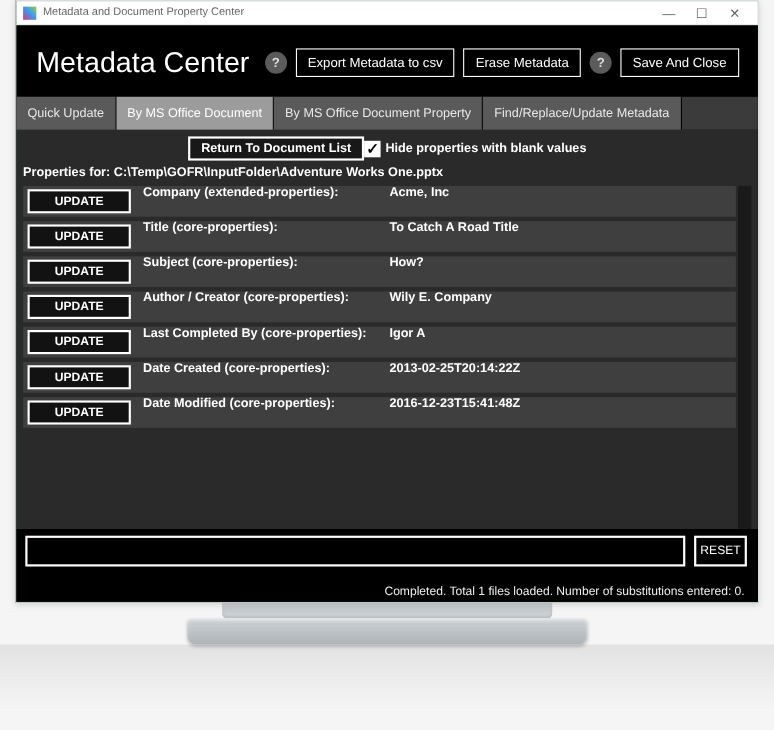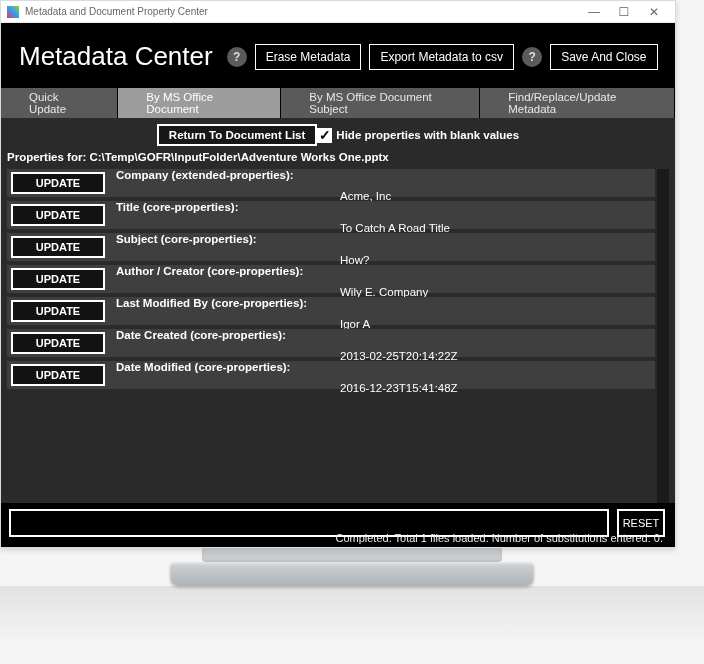--- a/index.html
+++ b/index.html
@@ -6,21 +6,21 @@
   body {
     background: #f5f5f5;
     font-family: "Segoe UI", Arial, sans-serif;
     width: 704px;
     height: 664px;
     overflow: hidden;
     position: relative;
   }
   .monitor {
     position: absolute;
-    left: 0;
+    left: 14px;
     top: 0;
     width: 676px;
     height: 548px;
     background: #14532d;
     border: 1px solid #d9dcde;
     box-shadow: 0 2px 6px rgba(0,0,0,0.15);
   }
   .titlebar {
     height: 22px;
     display: flex;
@@ -74,21 +74,21 @@
     font-size: 12px;
     font-family: inherit;
     cursor: pointer;
   }
   .tabs {
     display: flex;
     background: #3b3b3b;
     height: 30px;
   }
   .tab {
-    padding: 0 28px;
+    padding: 0 10px;
     display: flex; align-items: center;
     color: #e8e8e8;
     font-size: 11.5px;
     background: #5a5a5a;
     border-right: 1px solid #000;
     cursor: pointer;
   }
   .tab.active { background: #9c9c9c; color: #fff; }
   .content {
     flex: 1;
@@ -160,25 +160,24 @@
   .row .lbl {
     width: 216px;
     color: #fff;
     font-size: 11.5px;
     font-weight: bold;
   }
   .row .val {
     flex: 1;
     color: #fff;
     font-size: 11.5px;
-    font-weight: normal;
-    margin-top: 21px;
+    font-weight: bold;
   }
   .footer {
-    height: 44px;
+    height: 66px;
     background: #000;
     position: relative;
     padding: 6px 8px 0 8px;
   }
   .ftext {
     border: 2px solid #fff;
     height: 28px;
     width: calc(100% - 58px);
     background: #000;
   }
@@ -234,30 +233,30 @@
     <div class="tb-btn">—</div>
     <div class="tb-btn">☐</div>
     <div class="tb-btn">✕</div>
   </div>
 
   <div class="app">
 
     <div class="header">
       <div class="app-title">Metadata Center</div>
       <div class="help-circ">?</div>
+      <button class="hbtn">Export Metadata to csv</button>
       <button class="hbtn">Erase Metadata</button>
-      <button class="hbtn">Export Metadata to csv</button>
       <div class="help-circ">?</div>
       <button class="hbtn">Save And Close</button>
     </div>
 
     <div class="tabs">
       <div class="tab">Quick Update</div>
       <div class="tab active">By MS Office Document</div>
-      <div class="tab">By MS Office Document Subject</div>
+      <div class="tab">By MS Office Document Property</div>
       <div class="tab">Find/Replace/Update Metadata</div>
     </div>
 
     <div class="content">
       <div class="toprow">
         <button class="retbtn">Return To Document List</button>
         <div class="chk">
           <div class="box">✓</div>
           <span>Hide properties with blank values</span>
         </div>
@@ -282,21 +281,21 @@
           <div class="lbl">Subject (core-properties):</div>
           <div class="val">How?</div>
         </div>
         <div class="row">
           <button class="upd">UPDATE</button>
           <div class="lbl">Author / Creator (core-properties):</div>
           <div class="val">Wily E. Company</div>
         </div>
         <div class="row">
           <button class="upd">UPDATE</button>
-          <div class="lbl">Last Modified By (core-properties):</div>
+          <div class="lbl">Last Completed By (core-properties):</div>
           <div class="val">Igor A</div>
         </div>
         <div class="row">
           <button class="upd">UPDATE</button>
           <div class="lbl">Date Created (core-properties):</div>
           <div class="val">2013-02-25T20:14:22Z</div>
         </div>
         <div class="row">
           <button class="upd">UPDATE</button>
           <div class="lbl">Date Modified (core-properties):</div>

